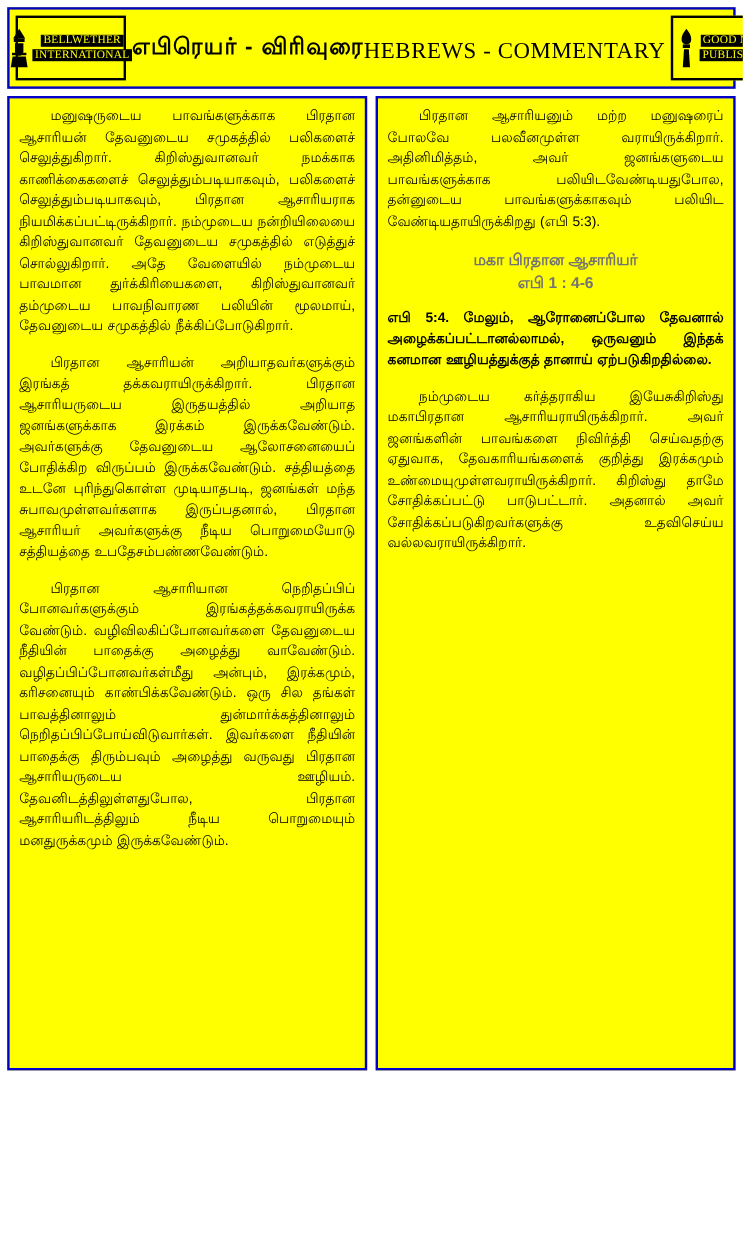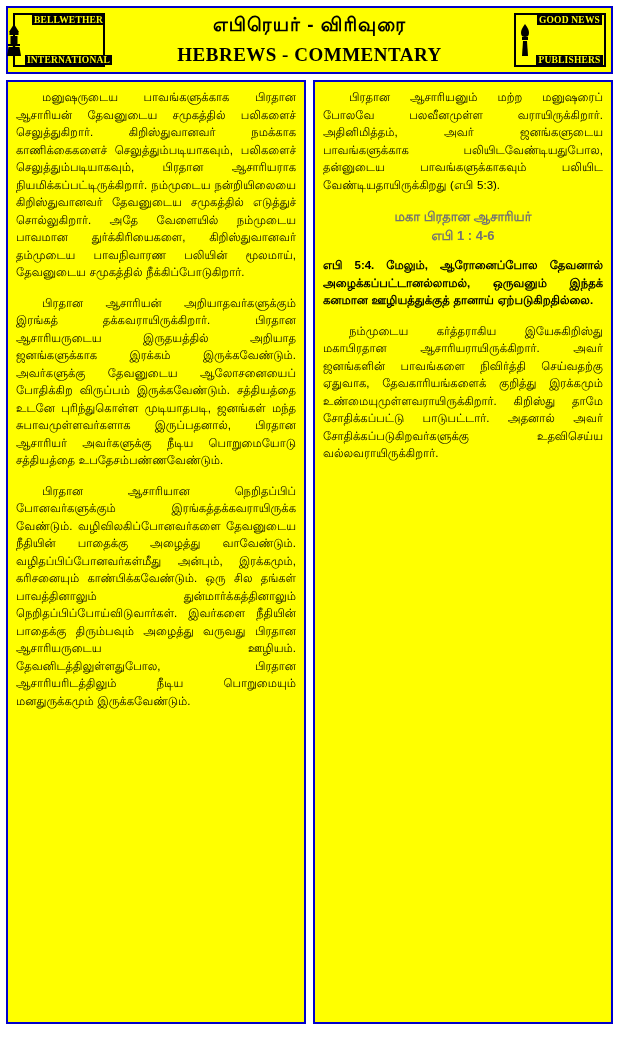--- a/index.html
+++ b/index.html
@@ -57,60 +57,60 @@
   }
   .logo-lines {
     display: flex;
     flex-direction: column;
     align-items: center;
     justify-content: center;
     flex: 1 1 auto;
   }
   .logo-line {
     font-family: "Liberation Serif", serif;
-    font-weight: bold;
+    font-weight: normal;
     font-size: 9.5px;
     letter-spacing: 0.2px;
     color: #000000;
     background: #000000;
     color: #ffff00;
     padding: 0 2px;
-    margin: 15px 0;
+    margin: 1px 0;
     white-space: nowrap;
   }
   .title-block {
     flex: 1 1 auto;
     display: flex;
-    flex-direction: column;
+    flex-direction: row;
     align-items: center;
     justify-content: center;
   }
   .title-ta {
     font-family: "Liberation Sans", sans-serif;
     font-weight: bold;
     font-size: 19px;
     color: #000000;
     letter-spacing: 1px;
     white-space: nowrap;
   }
   .title-en {
     font-family: "Liberation Serif", serif;
-    font-weight: bold;
+    font-weight: normal;
     font-size: 19px;
     color: #000000;
     letter-spacing: 0.5px;
     margin-top: 6px;
     white-space: nowrap;
   }
 
   
   .columns {
     display: flex;
     margin-top: 6px;
-    height: 944px;
+    height: 812px;
   }
   .col {
     border: 2px solid #0000cc;
     background: #ffff00;
     box-sizing: border-box;
     padding: 7px 8px;
     overflow: hidden;
   }
   .col-left {
     width: 300px;

